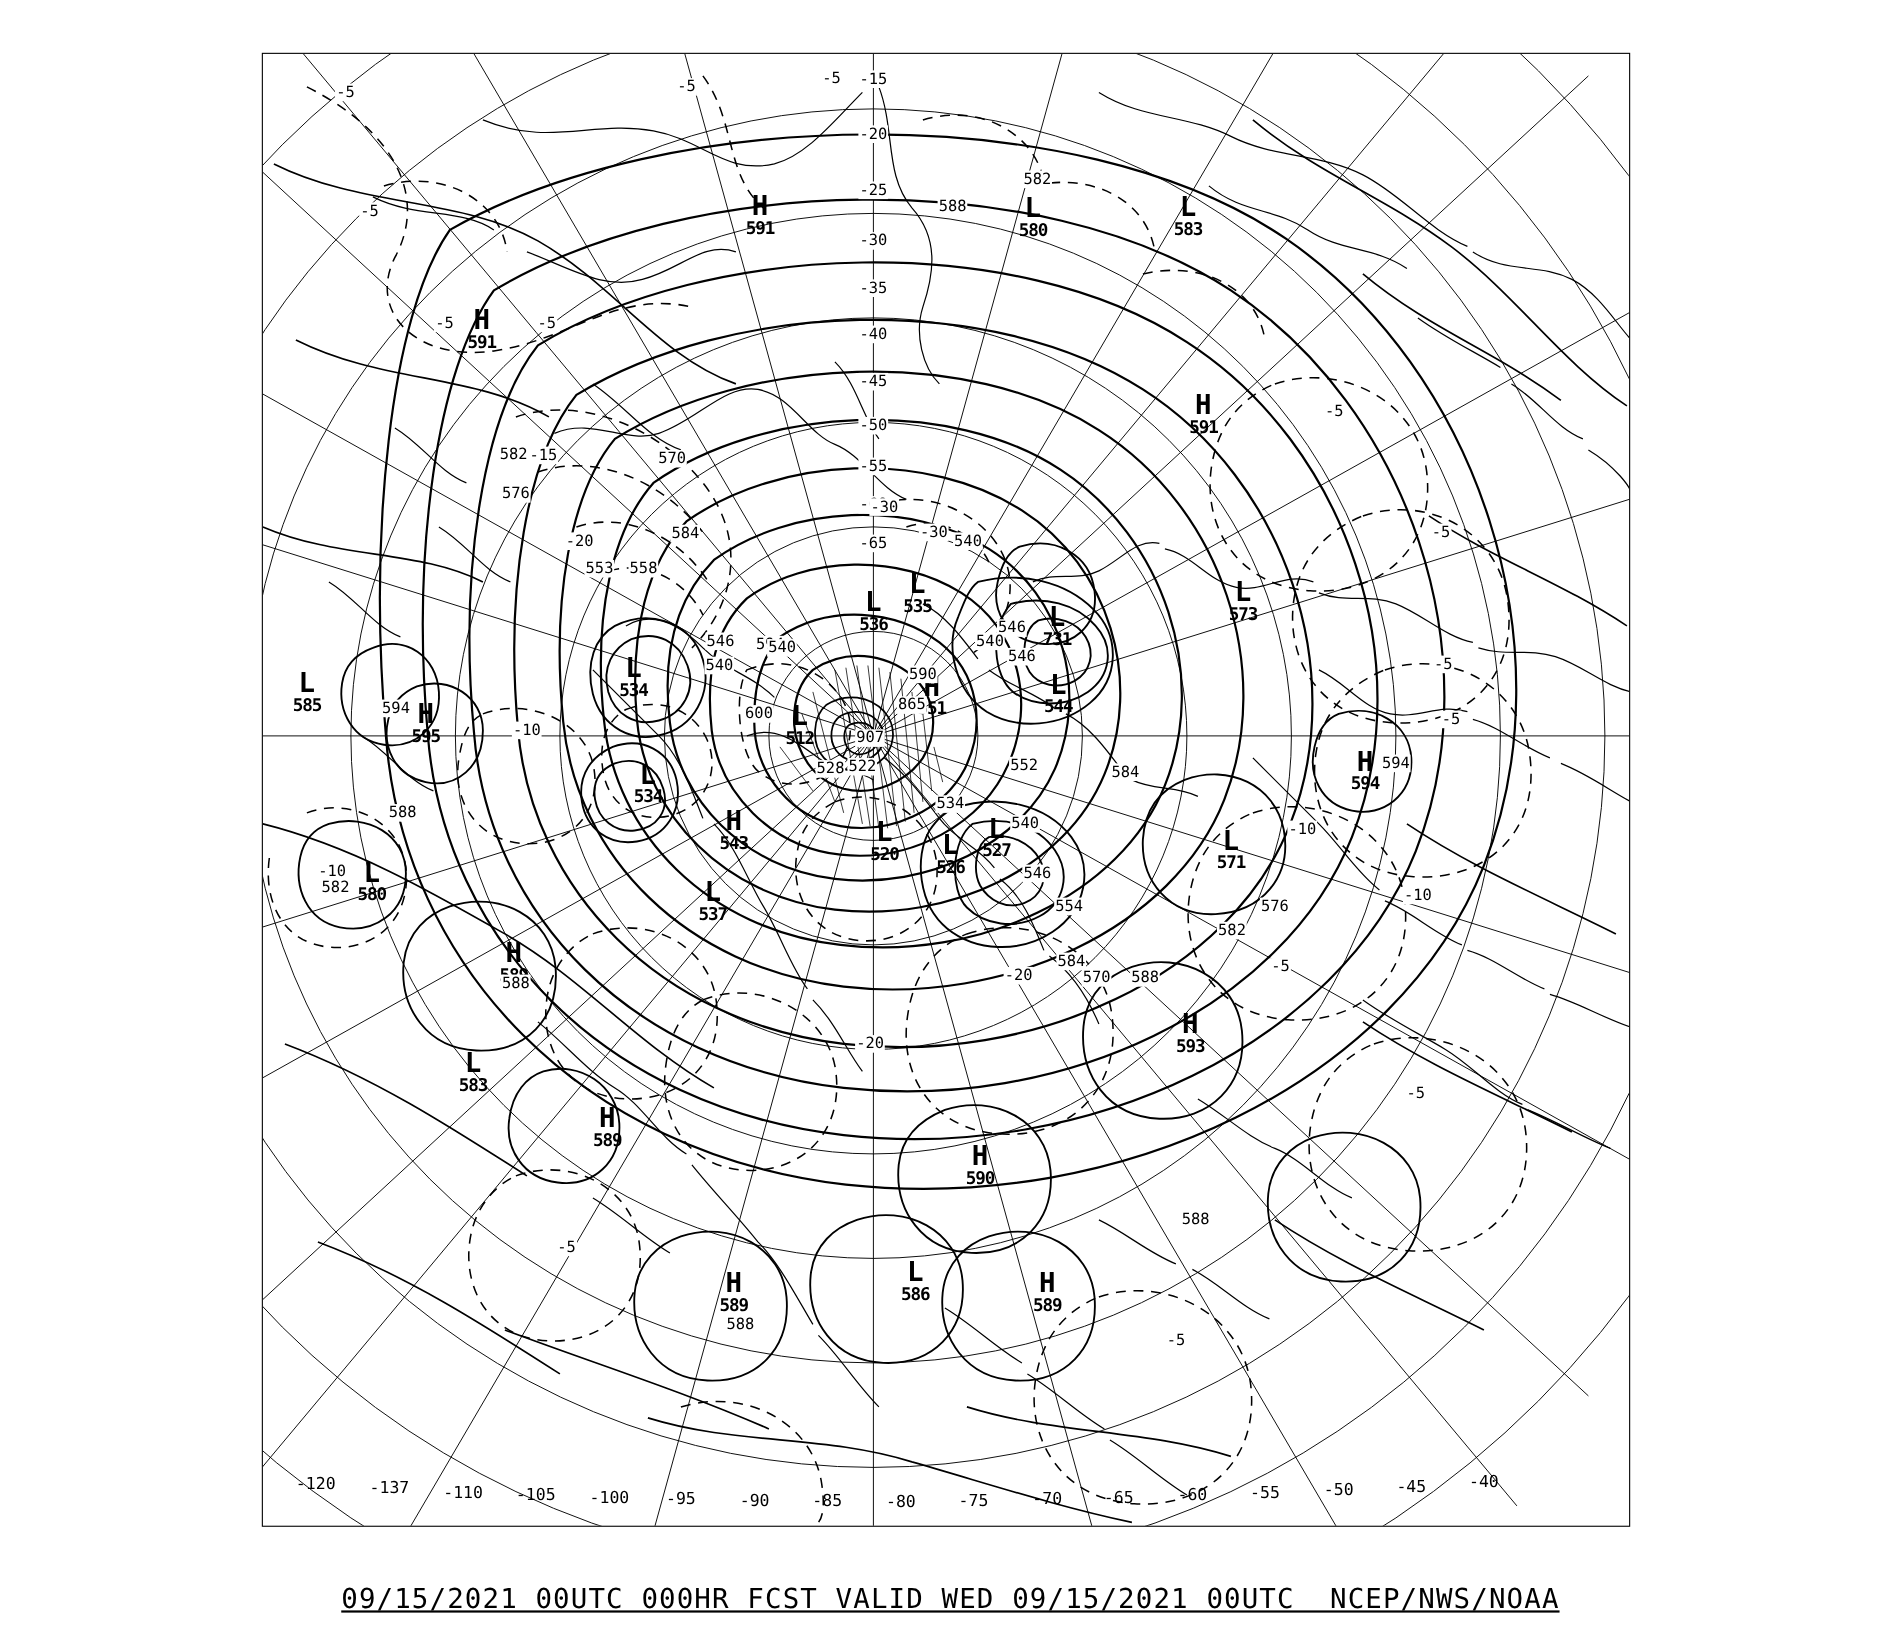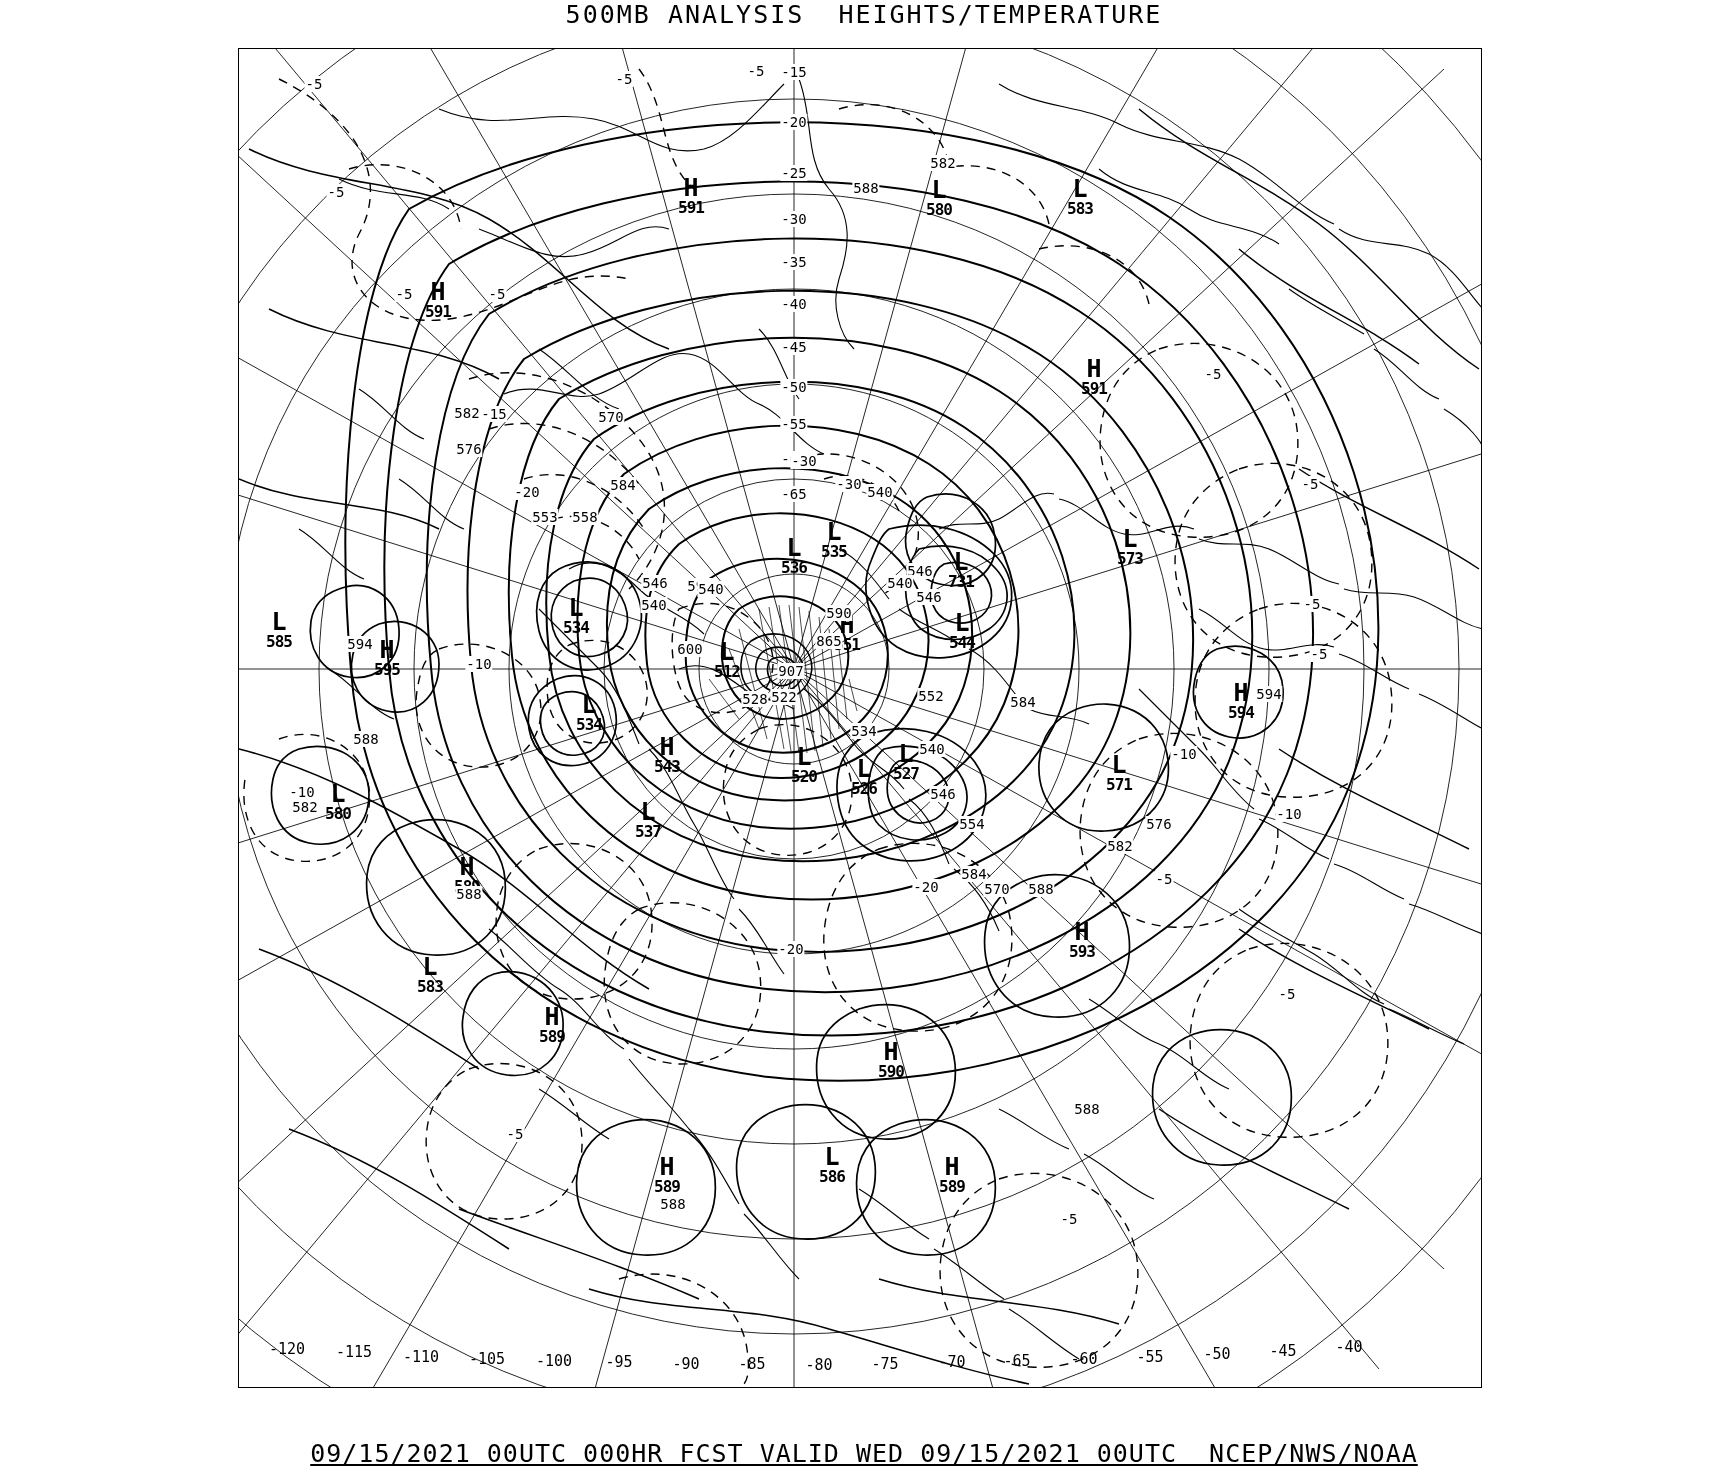--- a/index.html
+++ b/index.html
@@ -99,21 +99,20 @@
     font-size: 15px;
     white-space: pre;
     transform: translate(-50%, -50%);
   }
 </style>
 </head>
 <body>
 
 <div id="page">
 
-  <div id="chart-title">500MB ANALYSIS  HEIGHTS/TEMPERATURE</div>
 
   <div id="map-frame">
 
     <svg id="map-svg" width="1244" height="1340" viewBox="0 0 1244 1340">
       <defs>
         <clipPath id="clipFrame">
             <rect x="0" y="0" width="1244" height="1340"></rect>
           </clipPath>
       </defs>
 
@@ -436,21 +435,21 @@
     <div class="tlabel" style="left:945px;top:705px">-10</div>
     <div class="tlabel" style="left:1050px;top:765px">-10</div>
     <div class="tlabel" style="left:687px;top:838px">-20</div>
     <div class="tlabel" style="left:925px;top:830px">-5</div>
     <div class="tlabel" style="left:276px;top:1085px">-5</div>
     <div class="tlabel" style="left:1048px;top:945px">-5</div>
     <div class="tlabel" style="left:830px;top:1170px">-5</div>
     <div class="tlabel" style="left:552px;top:900px">-20</div>
 
     <div class="axlabel" style="left:48px;top:1300px">-120</div>
-    <div class="axlabel" style="left:115px;top:1303px">-115</div>
+    <div class="axlabel" style="left:115px;top:1303px">-137</div>
     <div class="axlabel" style="left:182px;top:1308px">-110</div>
     <div class="axlabel" style="left:248px;top:1310px">-105</div>
     <div class="axlabel" style="left:315px;top:1312px">-100</div>
     <div class="axlabel" style="left:380px;top:1313px">-95</div>
     <div class="axlabel" style="left:447px;top:1315px">-90</div>
     <div class="axlabel" style="left:513px;top:1315px">-85</div>
     <div class="axlabel" style="left:580px;top:1316px">-80</div>
     <div class="axlabel" style="left:646px;top:1315px">-75</div>
     <div class="axlabel" style="left:713px;top:1313px">-70</div>
     <div class="axlabel" style="left:778px;top:1312px">-65</div>

